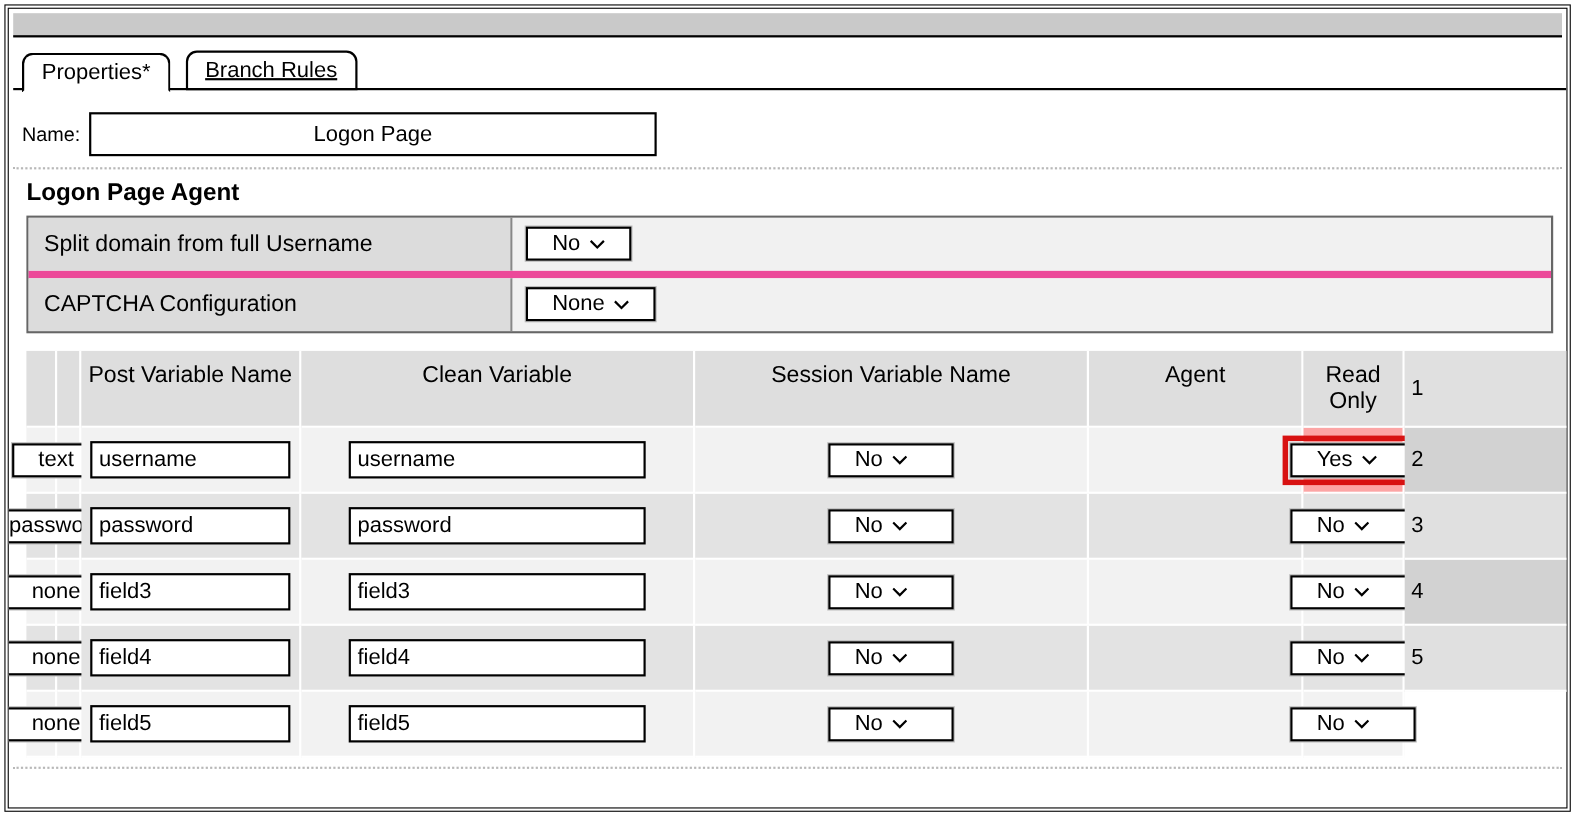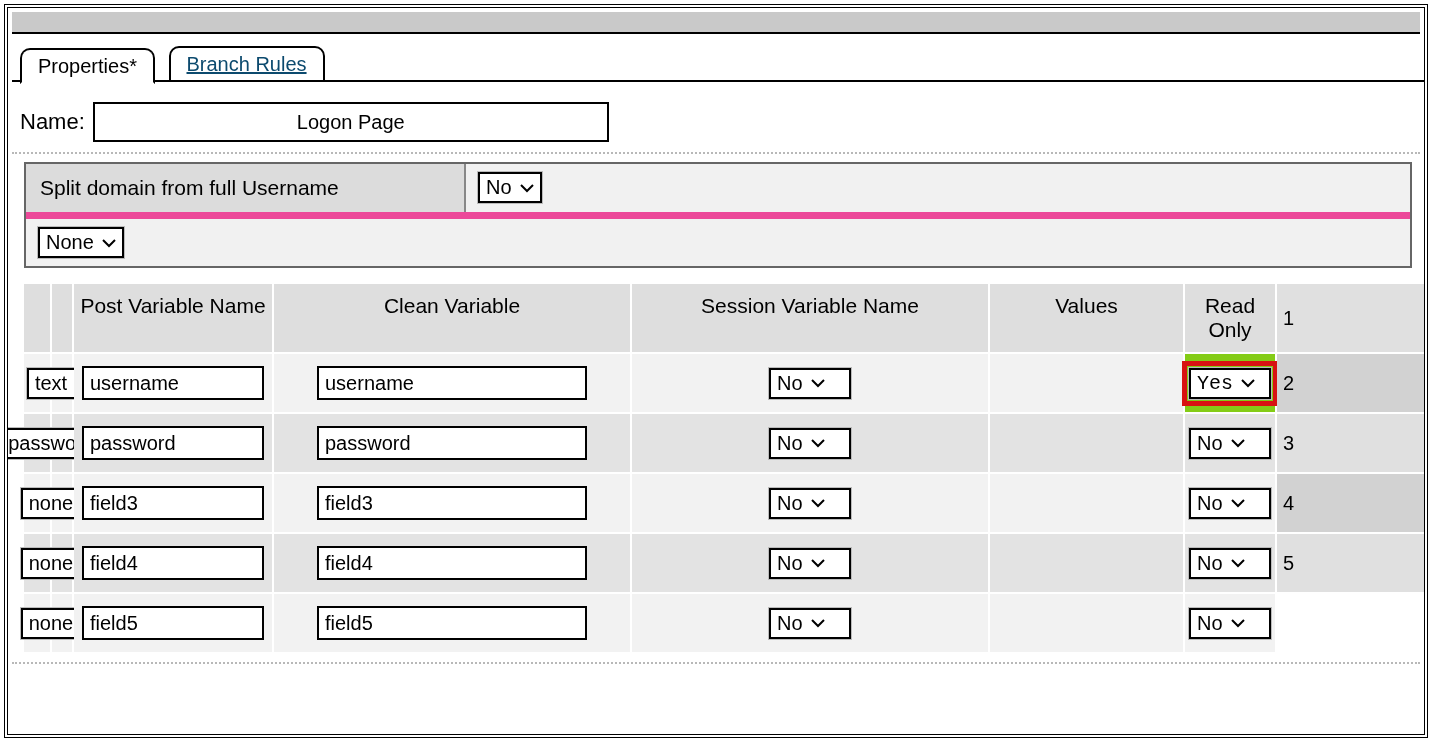--- a/index.html
+++ b/index.html
@@ -51,31 +51,31 @@
     background: #fff;
     line-height: 22px;
     cursor: pointer;
   }
   .tab.active {
     border-bottom-color: #fff;
     z-index: 2;
     margin-bottom: -2px;
   }
   .tab .tab-link {
-    color: #0c4a6e;
+    color: #000000;
     text-decoration: underline;
   }
   .name-row {
     margin: 20px 4px 10px 12px;
     display: flex;
     align-items: center;
   }
   .name-row label {
     margin-right: 8px;
-    font-size: 22px;
+    font-size: 18px;
   }
   .name-row input[type=text] {
     font-family: inherit;
     font-size: 20px;
     padding: 3px 6px;
     border: 2px solid #000;
     width: 500px;
     height: 30px;
     box-sizing: content-box;
     text-align: center;
@@ -109,21 +109,21 @@
   }
   .settings-value {
     flex: 1;
     padding: 8px 12px;
     background: #f1f1f1;
   }
   .faux-select {
     display: inline-flex;
     align-items: center;
     border: 2px solid #000;
-    padding: 2px 6px;
+    padding: 2px 22px;
     background: #fff;
     cursor: pointer;
     font-size: 20px;
     box-shadow: 0 0 0 1px #bbb;
   }
   .faux-select .sel-text { margin-right: 8px; }
   .faux-select .chev {
     width: 14px;
     height: 10px;
     display: inline-block;
@@ -187,56 +187,58 @@
     </div>
   </div>
 
   <div class="name-row">
     <label>Name:</label>
     <input type="text" value="Logon Page" style="">
   </div>
 
   <hr class="dotted-sep">
 
+  <div class="section-title">Logon Page Agent</div>
 
   <div class="settings-table">
     <div class="settings-row">
       <div class="settings-label">Split domain from full Username</div>
       <div class="settings-value">
         <div class="faux-select">
           <span class="sel-text">No</span>
           <span class="chev">
               <svg width="14" height="10" viewBox="0 0 14 10">
                 <polyline points="1,2 7,8 13,2" fill="none" stroke="#000" stroke-width="2"></polyline>
               </svg>
             </span>
         </div>
       </div>
     </div>
     <div class="settings-row">
+      <div class="settings-label">CAPTCHA Configuration</div>
       <div class="settings-value">
         <div class="faux-select">
           <span class="sel-text">None</span>
           <span class="chev">
               <svg width="14" height="10" viewBox="0 0 14 10">
                 <polyline points="1,2 7,8 13,2" fill="none" stroke="#000" stroke-width="2"></polyline>
               </svg>
             </span>
         </div>
       </div>
     </div>
   </div>
 
   <div class="grid" id="fields-grid">
     <div class="head idx"></div>
     <div class="head idx"></div>
     <div class="head">Post Variable Name</div>
     <div class="head">Clean Variable</div>
     <div class="head">Session Variable Name</div>
-    <div class="head">Values</div>
+    <div class="head">Agent</div>
     <div class="head">Read Only</div>
   <div class="cell idx" style="background: rgb(224, 224, 224);">1</div>
       <div class="cell" style="background: rgb(242, 242, 242);"></div>
       <div class="cell" style="background: rgb(242, 242, 242);">
         <div class="faux-select type-sel">
           <span class="sel-text">text</span>
           <span class="chev">
             <svg width="14" height="10" viewBox="0 0 14 10">
               <polyline points="1,2 7,8 13,2" fill="none" stroke="#000" stroke-width="2"></polyline>
             </svg>
@@ -253,21 +255,21 @@
         <div class="faux-select small-sel">
           <span class="sel-text">No</span>
           <span class="chev">
             <svg width="14" height="10" viewBox="0 0 14 10">
               <polyline points="1,2 7,8 13,2" fill="none" stroke="#000" stroke-width="2"></polyline>
             </svg>
           </span>
         </div>
       </div>
       <div class="cell" style="background: rgb(242, 242, 242);"></div>
-      <div class="cell" style="background: #84cc16; font-family: Liberation Mono, monospace;">
+      <div class="cell" style="background: #fca5a5;">
         <div class="faux-select small-sel highlight-red">
           <span class="sel-text">Yes</span>
           <span class="chev">
             <svg width="14" height="10" viewBox="0 0 14 10">
               <polyline points="1,2 7,8 13,2" fill="none" stroke="#000" stroke-width="2"></polyline>
             </svg>
           </span>
         </div>
       </div>
       <div class="cell idx" style="background: rgb(210, 210, 210);">2</div>

